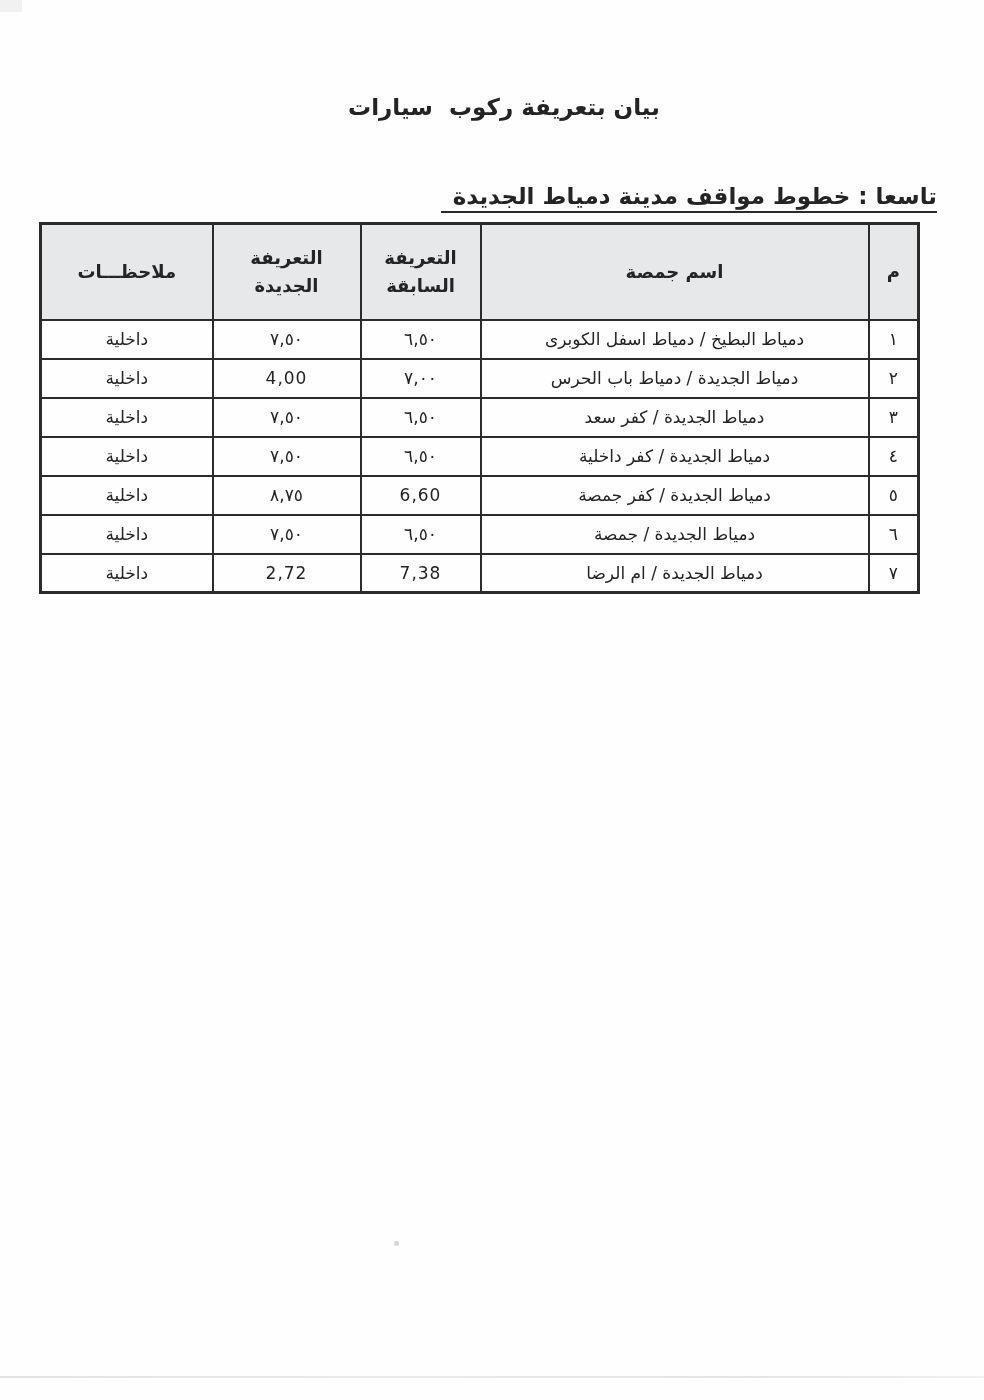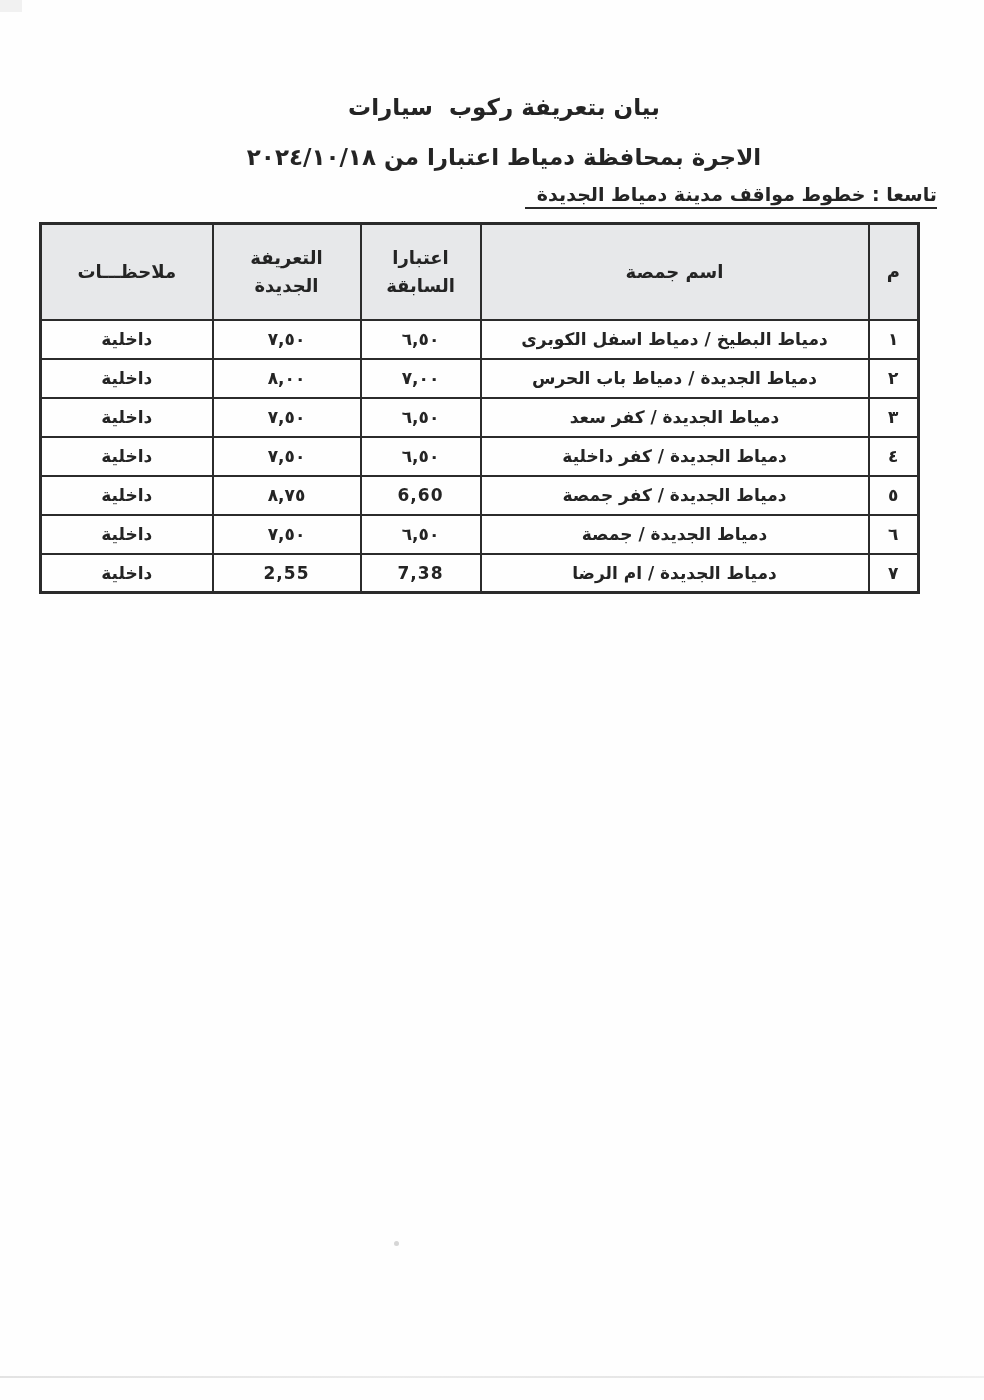--- a/index.html
+++ b/index.html
@@ -32,21 +32,21 @@
     color: #242424;
     white-space: pre-wrap;
     letter-spacing: 0.2px;
     margin-left: 24px;
   }
 
   .section-heading {
     position: absolute;
     top: 183px;
     right: 47px;
-    font-size: 19px;
+    font-size: 23px;
     font-weight: 700;
     color: #242424;
     padding-bottom: 2px;
     padding-left: 12px;
     border-bottom: 2px solid #2a2a2a;
   }
 
   
   table.tariff {
     position: absolute;
@@ -70,21 +70,21 @@
     height: 96px;
     font-size: 18px;
     font-weight: 700;
     line-height: 1.55;
     padding: 2px 6px;
   }
   table.tariff tbody td {
     background: #fefefe;
     height: 39px;
     font-size: 17px;
-    font-weight: 700;
+    font-weight: 400;
     padding: 1px 4px;
   }
   td.num, td.idx { font-size: 16px; letter-spacing: 1px; }
 
   col.c-idx   { width: 50px; }
   col.c-name  { width: 388px; }
   col.c-prev  { width: 120px; }
   col.c-new   { width: 148px; }
   col.c-notes { width: 172px; }
 
@@ -105,55 +105,54 @@
     background: #f1f1f1;
   }
 </style>
 </head>
 <body>
 
 <div class="page">
 
   <div class="title-block">
     <div class="title-line">بيان بتعريفة ركوب  سيارات</div>
-    <div class="title-line">الاجرة بمحافظة دمياط اعتبارا من ٢٠٢٤/١٠/١٨</div>
   </div>
 
   <div class="section-heading">تاسعا : خطوط مواقف مدينة دمياط الجديدة</div>
 
   <table class="tariff">
     <colgroup>
       <col class="c-idx">
         <col class="c-name">
         <col class="c-prev">
         <col class="c-new">
         <col class="c-notes">
     </colgroup>
     <thead>
       <tr>
         <th>م</th>
         <th>اسم جمصة</th>
-        <th>اعتبارا السابقة</th>
+        <th>التعريفة السابقة</th>
         <th>التعريفة الجديدة</th>
         <th>ملاحظـــات</th>
       </tr>
     </thead>
     <tbody>
       <tr>
         <td class="idx">١</td>
         <td>دمياط البطيخ / دمياط اسفل الكوبرى</td>
         <td class="num">٦,٥٠</td>
         <td class="num">٧,٥٠</td>
         <td>داخلية</td>
       </tr>
       <tr>
         <td class="idx">٢</td>
         <td>دمياط الجديدة /  دمياط باب الحرس</td>
         <td class="num">٧,٠٠</td>
-        <td class="num">٨,٠٠</td>
+        <td class="num">4,00</td>
         <td>داخلية</td>
       </tr>
       <tr>
         <td class="idx">٣</td>
         <td>دمياط الجديدة /  كفر سعد</td>
         <td class="num">٦,٥٠</td>
         <td class="num">٧,٥٠</td>
         <td>داخلية</td>
       </tr>
       <tr>
@@ -174,21 +173,21 @@
         <td class="idx">٦</td>
         <td>دمياط الجديدة / جمصة</td>
         <td class="num">٦,٥٠</td>
         <td class="num">٧,٥٠</td>
         <td>داخلية</td>
       </tr>
       <tr>
         <td class="idx">٧</td>
         <td>دمياط الجديدة /  ام الرضا</td>
         <td class="num">7,38</td>
-        <td class="num">2,55</td>
+        <td class="num">2,72</td>
         <td>داخلية</td>
       </tr>
     </tbody>
   </table>
 
   <div class="artifact artifact-corner"></div>
   <div class="artifact artifact-dot"></div>
   <div class="artifact artifact-bottom-line"></div>
 
 </div>

